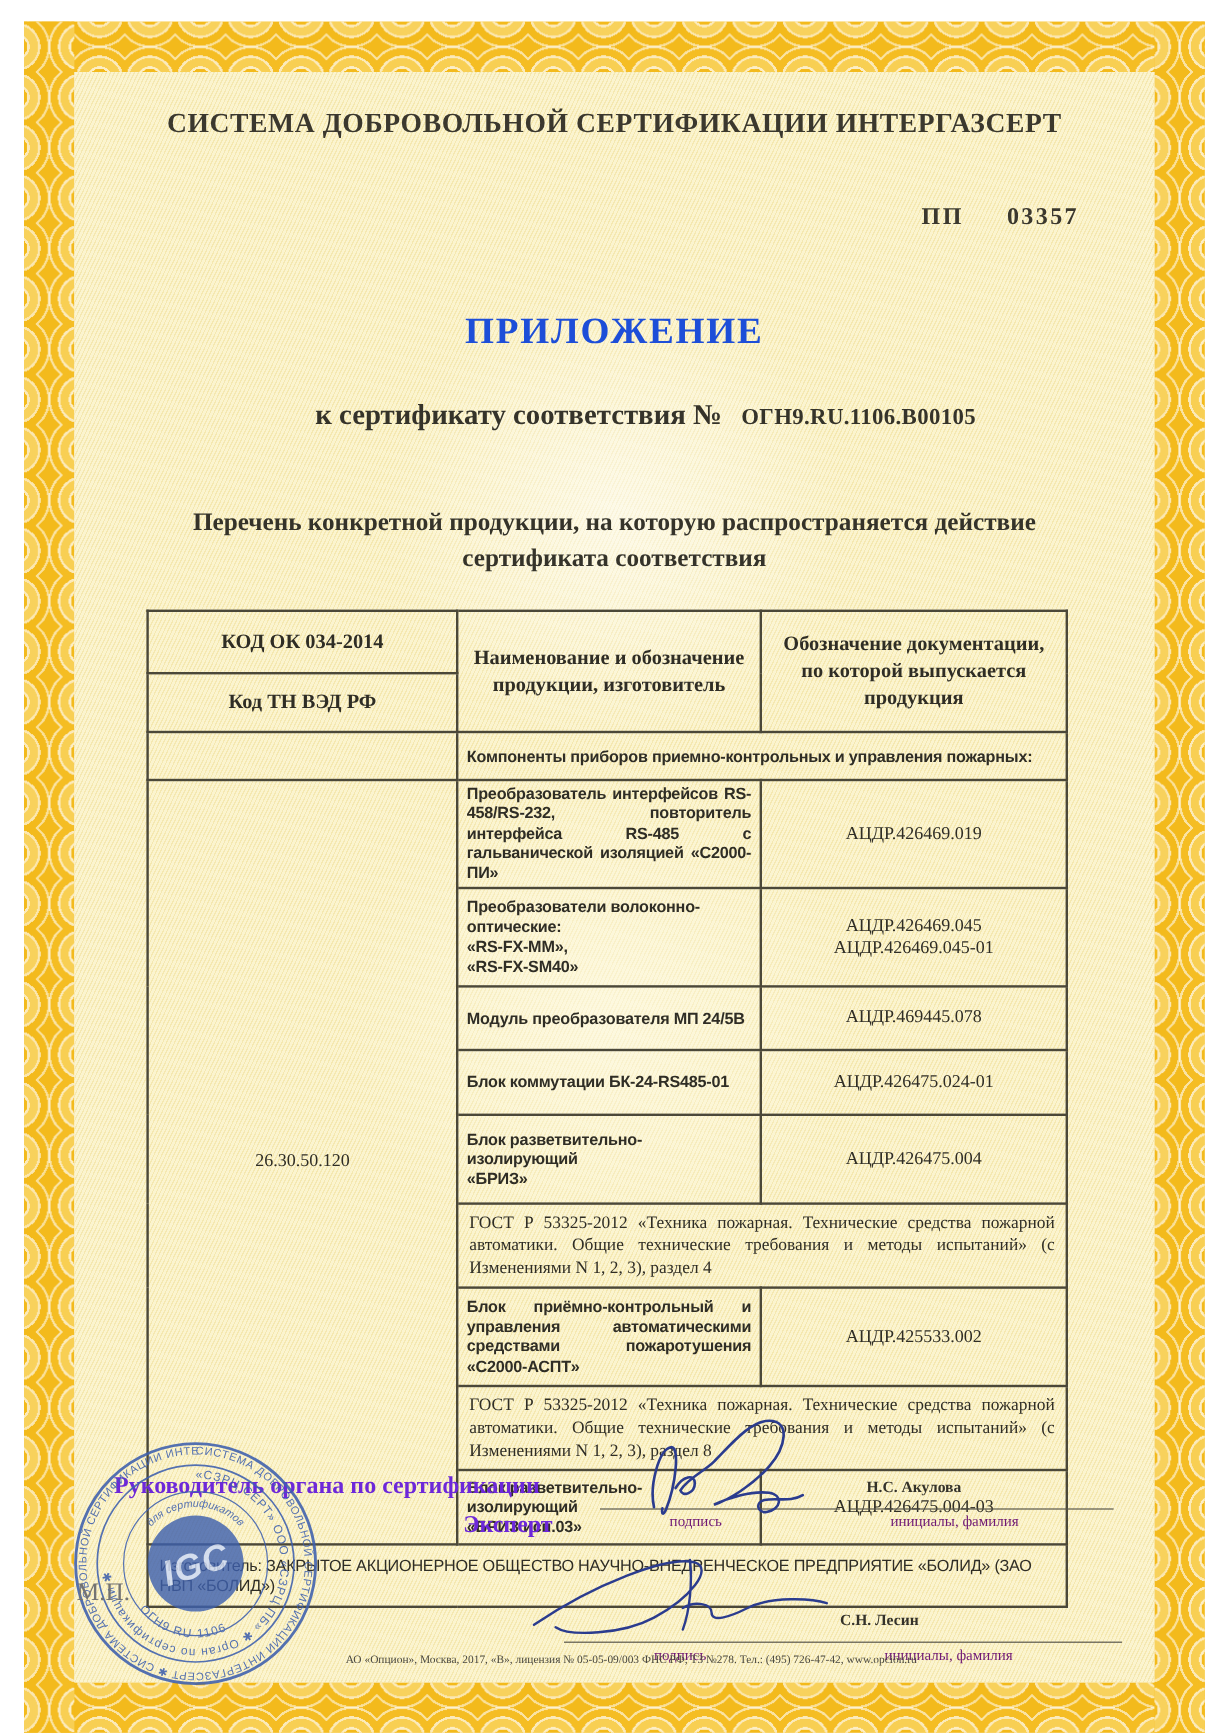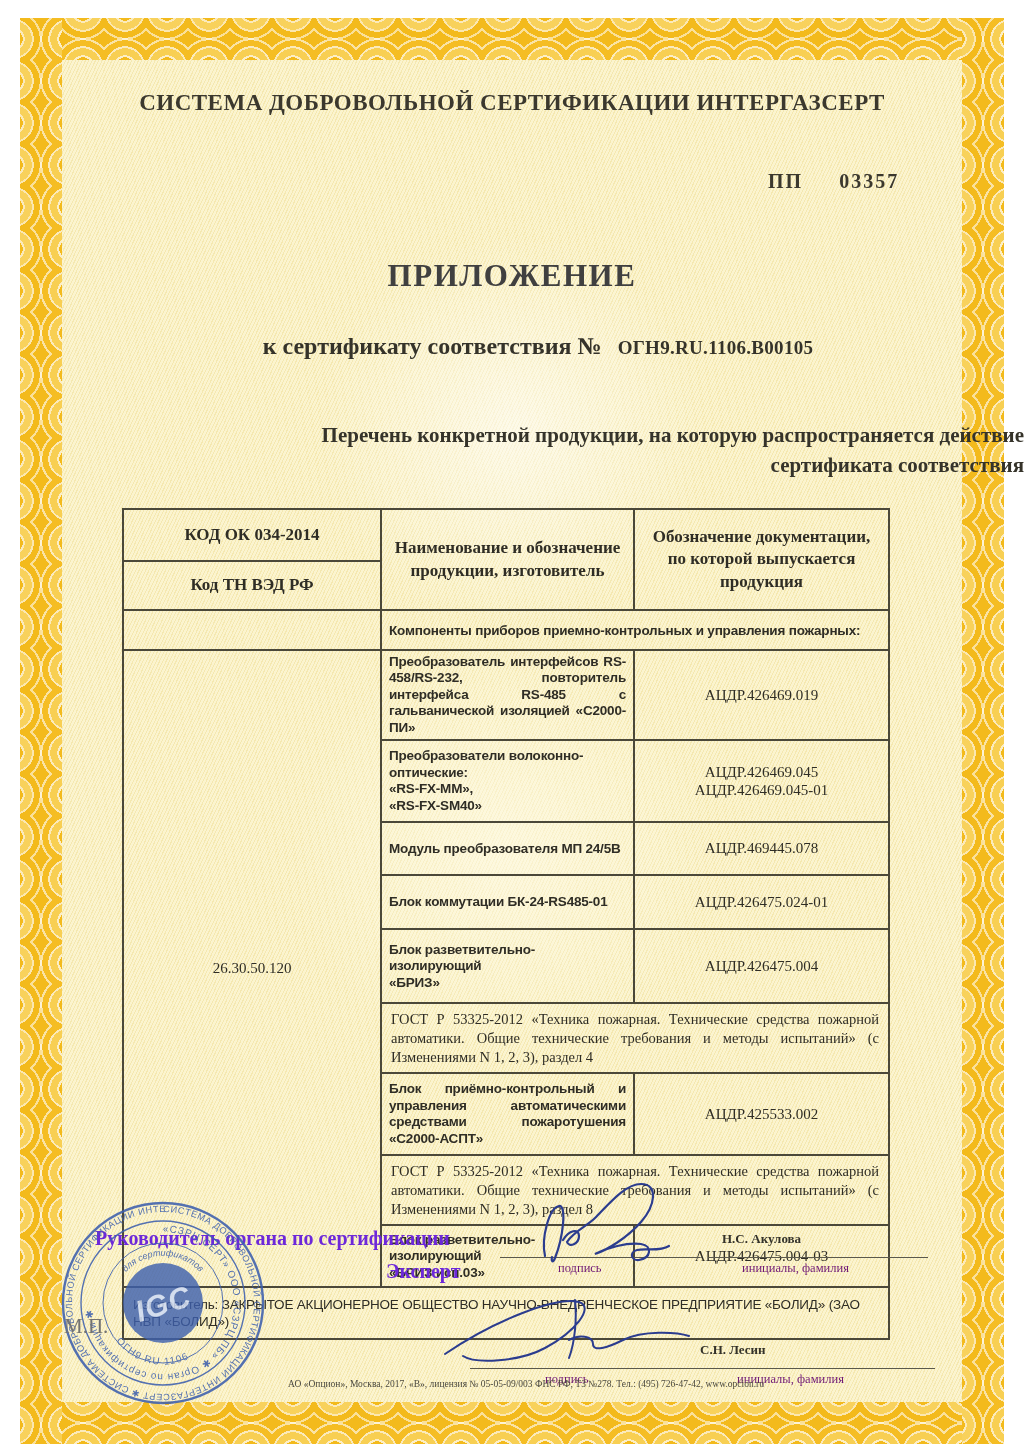--- a/index.html
+++ b/index.html
@@ -24,25 +24,25 @@
     background-image:
       radial-gradient(circle 270px at 450px 370px, rgba(255,255,255,.55), rgba(255,255,255,0) 72%),
       radial-gradient(circle 300px at 440px 790px, rgba(255,252,235,.6), rgba(255,255,255,0) 70%),
       repeating-linear-gradient(115deg, rgba(226,196,84,.25) 0 1px, rgba(255,255,255,0) 1px 3px);}
   
   .sys-title{position:absolute;left:0;right:0;top:90px;text-align:center;font-weight:bold;
     font-size:23px;letter-spacing:.5px;color:#3b382e;}
   .form-code{position:absolute;left:768px;top:170px;font-size:20px;font-weight:bold;color:#3b382e;
     display:flex;gap:36px;letter-spacing:2px;}
   .doc-title{position:absolute;left:0;right:0;top:258px;text-align:center;font-weight:bold;
-    font-size:31px;letter-spacing:1.5px;color:#404040;}
+    font-size:31px;letter-spacing:1.5px;color:#1d4ed8;}
   .cert-line{position:absolute;left:0;right:0;top:333px;text-align:center;transform:translateX(26px);color:#35332a;}
   .cert-line .lbl{font-size:24px;font-weight:bold;}
   .cert-line .num{font-size:19px;font-weight:bold;margin-left:16px;letter-spacing:.3px;}
-  .subtitle{position:absolute;left:0;right:0;top:420px;text-align:right;font-weight:bold;
+  .subtitle{position:absolute;left:0;right:0;top:420px;text-align:center;font-weight:bold;
     font-size:21px;line-height:30px;white-space:pre-line;color:#35332a;}
   
   table.main{position:absolute;left:122px;top:508px;width:766px;border-collapse:collapse;
     table-layout:fixed;color:#2f2d25;}
   table.main td{border:2px solid #4b4839;vertical-align:middle;overflow:hidden;}
   td.h{font-weight:bold;font-size:17px;text-align:center;line-height:1.3;padding:2px 10px;}
   td.h1a{height:46px;} td.h1b{height:43px;}
   td.group{font-family:"Liberation Sans",sans-serif;font-weight:bold;font-size:13.5px;
     letter-spacing:-.2px;padding:3px 7px;height:32px;vertical-align:middle;}
   td.pname{font-family:"Liberation Sans",sans-serif;font-weight:bold;font-size:13.5px;

